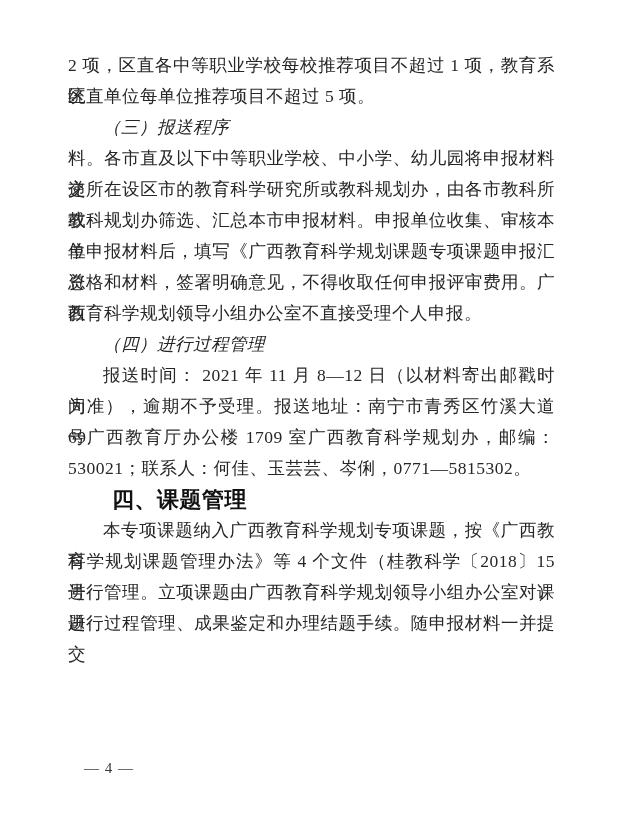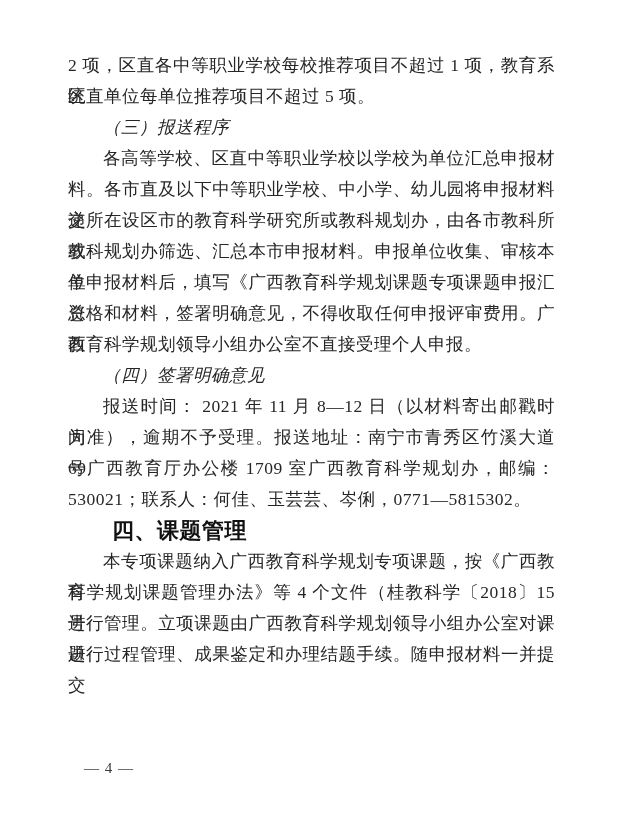--- a/index.html
+++ b/index.html
@@ -62,28 +62,27 @@
   }
 </style>
 </head>
 <body>
 
 <div class="page" style="--page-bg: #ffffff; --text-color: #262626; --heading-color: #111111;">
   <div class="content">
       <div class="line style-body justify">2 项，区直各中等职业学校每校推荐项目不超过 1 项，教育系统</div>
       <div class="line style-body">区直单位每单位推荐项目不超过 5 项。</div>
       <div class="line style-kaiti indent">（三）报送程序</div>
-      <div class="line style-body indent justify">各高等学校、区直中等职业学校以学校为单位汇总申报材</div>
       <div class="line style-body justify">料。各市直及以下中等职业学校、中小学、幼儿园将申报材料递</div>
       <div class="line style-body justify">交所在设区市的教育科学研究所或教科规划办，由各市教科所或</div>
       <div class="line style-body justify">教科规划办筛选、汇总本市申报材料。申报单位收集、审核本单</div>
       <div class="line style-body justify">位申报材料后，填写《广西教育科学规划课题专项课题申报汇总</div>
       <div class="line style-body justify">资格和材料，签署明确意见，不得收取任何申报评审费用。广西</div>
       <div class="line style-body">教育科学规划领导小组办公室不直接受理个人申报。</div>
-      <div class="line style-kaiti indent">（四）签署明确意见</div>
+      <div class="line style-kaiti indent">（四）进行过程管理</div>
       <div class="line style-body indent justify">报送时间： 2021 年 11 月 8—12 日（以材料寄出邮戳时间</div>
       <div class="line style-body justify">为准），逾期不予受理。报送地址：南宁市青秀区竹溪大道 69</div>
       <div class="line style-body justify">号广西教育厅办公楼 1709 室广西教育科学规划办，邮编：</div>
       <div class="line style-body">530021；联系人：何佳、玉芸芸、岑俐，0771—5815302。</div>
       <div class="line style-heiti indent">四、课题管理</div>
       <div class="line style-body indent justify">本专项课题纳入广西教育科学规划专项课题，按《广西教育</div>
       <div class="line style-body justify">科学规划课题管理办法》等 4 个文件（桂教科学〔2018〕15 号）</div>
       <div class="line style-body justify">进行管理。立项课题由广西教育科学规划领导小组办公室对课题</div>
       <div class="line style-body justify">进行过程管理、成果鉴定和办理结题手续。随申报材料一并提交</div>
     </div>

